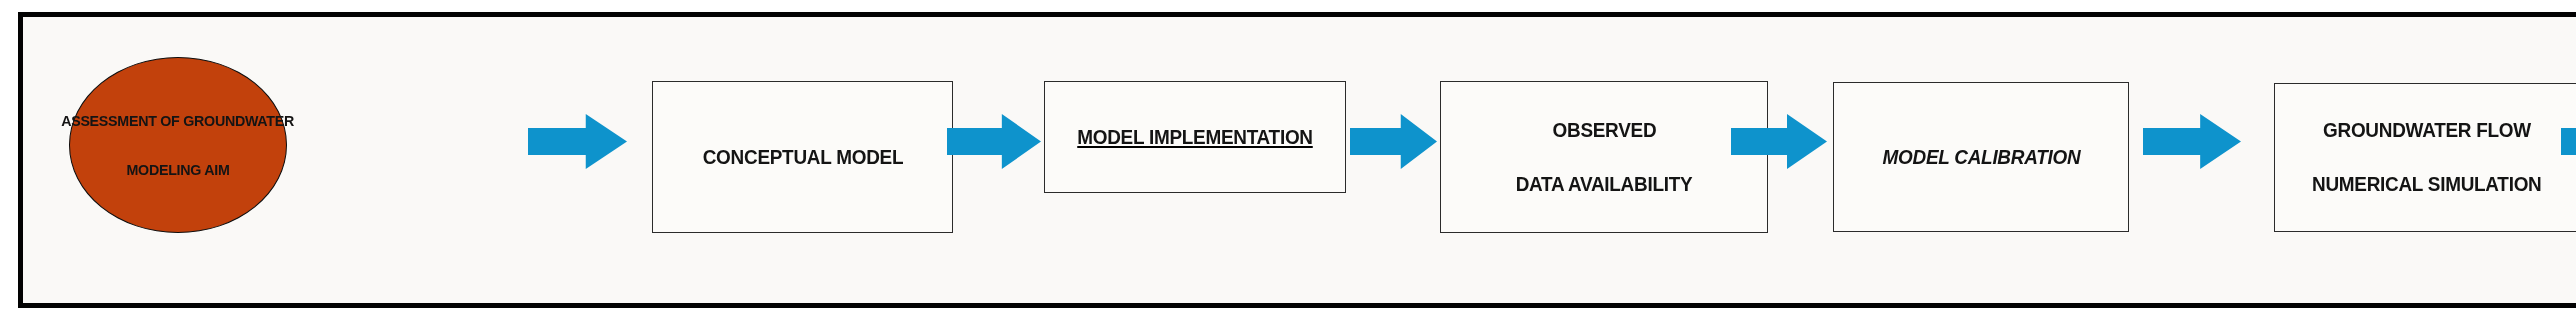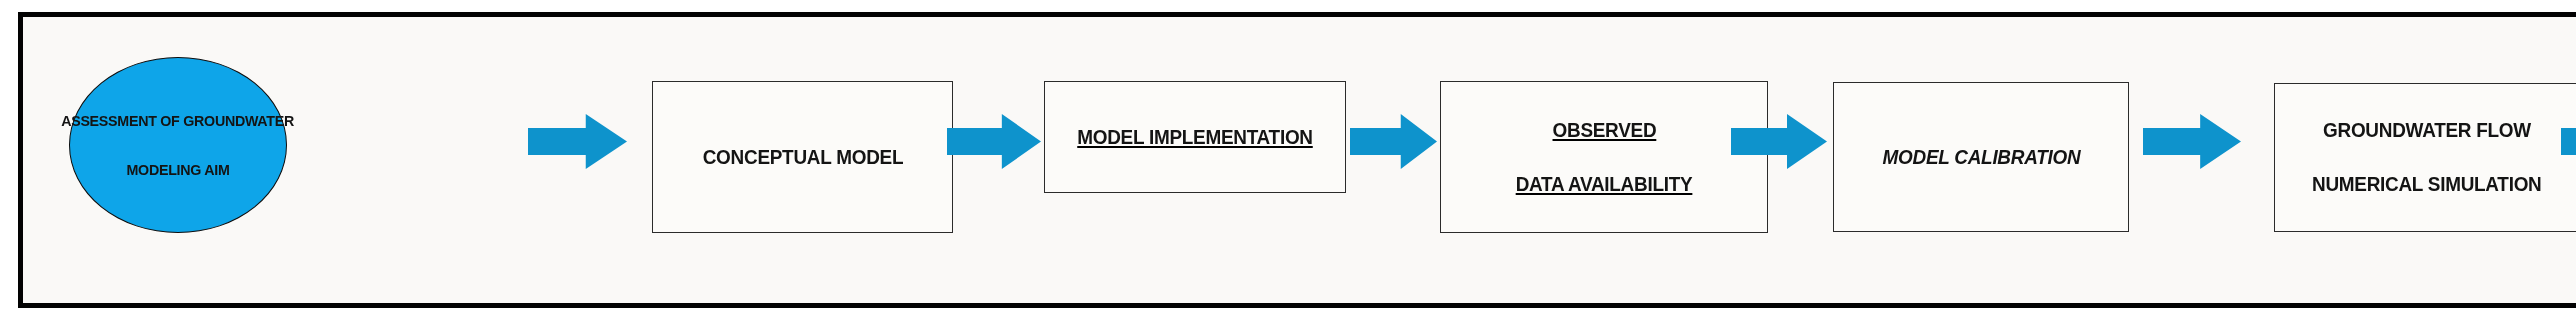--- a/index.html
+++ b/index.html
@@ -40,21 +40,21 @@
     align-items: center;
     justify-content: center;
     box-sizing: border-box;
     text-align: center;
   }
   .node-rect {
     background: #fcfbf9;
     border: 1.5px solid #2b2b2b;
   }
   .node-ellipse {
-    background: #0ea5e9;
+    background: #c2410c;
     border: 1.5px solid #0d0d0d;
     border-radius: 50%;
     text-align: center;
   }
   .node-label {
     font-family: "Liberation Sans", sans-serif;
     font-weight: bold;
     font-size: 20.6px;
     letter-spacing: -0.3px;
     color: #141414;
@@ -107,21 +107,21 @@
     <div class="node node-rect" style="left:1044px; top:81px; width:302px; height:112px;text-decoration:underline;">
       <div class="node-label">MODEL IMPLEMENTATION</div>
     </div>
 
     <div class="arrow" style="left:1350px; top:114px; width:87px; height:55px;">
       <svg viewBox="0 0 192 106" preserveAspectRatio="none">
         <polygon points="0,27 112,27 112,0 192,53 112,106 112,79 0,79" fill="#0e93cc"></polygon>
       </svg>
     </div>
 
-    <div class="node node-rect" style="left:1440px; top:81px; width:328px; height:152px;text-decoration:underline;">
+    <div class="node node-rect" style="left:1440px; top:81px; width:328px; height:152px;">
       <div class="node-label">OBSERVED</div>
       <div class="node-label line-gap">DATA AVAILABILITY</div>
     </div>
 
     <div class="arrow" style="left:1731px; top:114px; width:96px; height:55px;">
       <svg viewBox="0 0 192 106" preserveAspectRatio="none">
         <polygon points="0,27 112,27 112,0 192,53 112,106 112,79 0,79" fill="#0e93cc"></polygon>
       </svg>
     </div>
 

